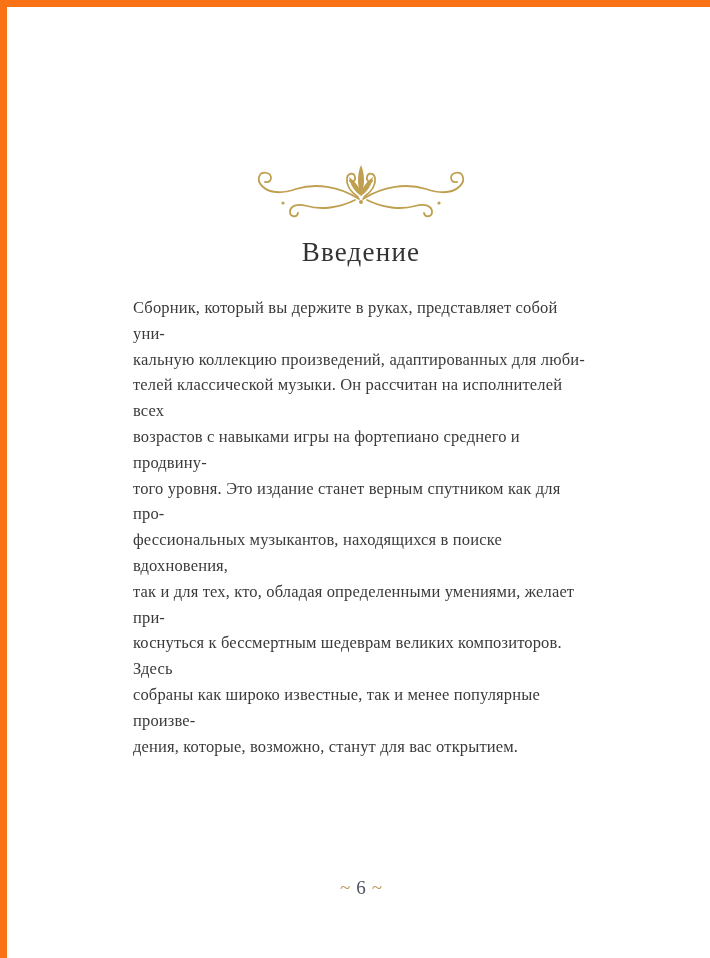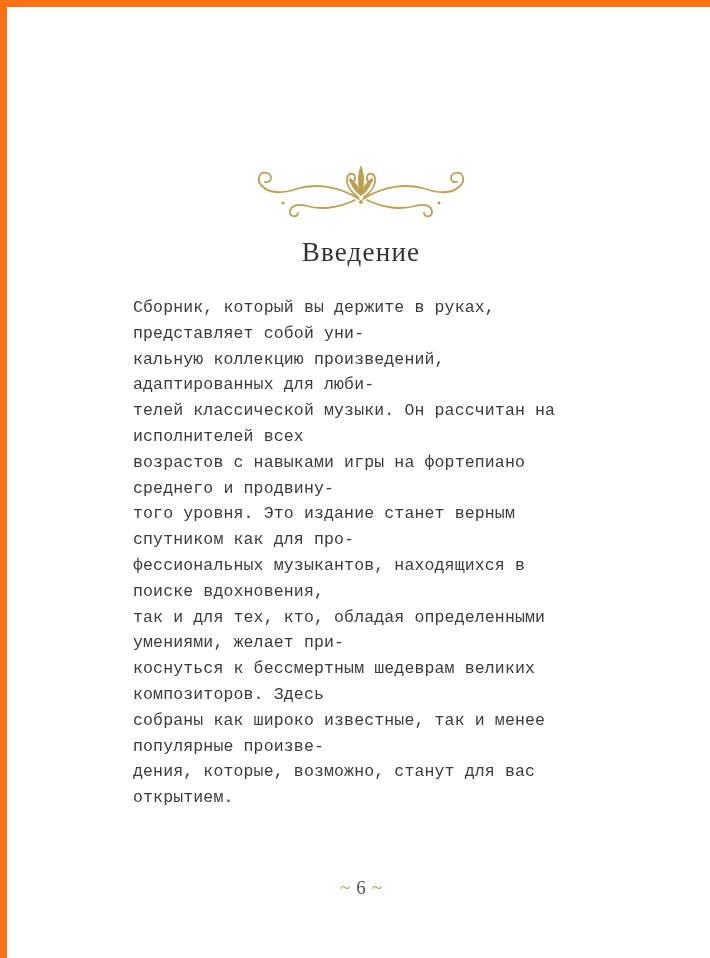--- a/index.html
+++ b/index.html
@@ -28,21 +28,20 @@
     margin: 16px 0 0 0;
     text-align: center;
     font-size: 27px;
     font-weight: 400;
     letter-spacing: 1.2px;
     color: #333333;
   }
   .content {
     width: 456px;
     margin: 27px auto 16px auto;
-    font-family: Liberation Mono, monospace;
   }
   .paragraph {
     white-space: pre-line;
     font-size: 16.5px;
     line-height: 25.8px;
     letter-spacing: 0.15px;
     margin: 0 0 26px 0;
     color: #3a3a3a;
   }
   .page-footer {

